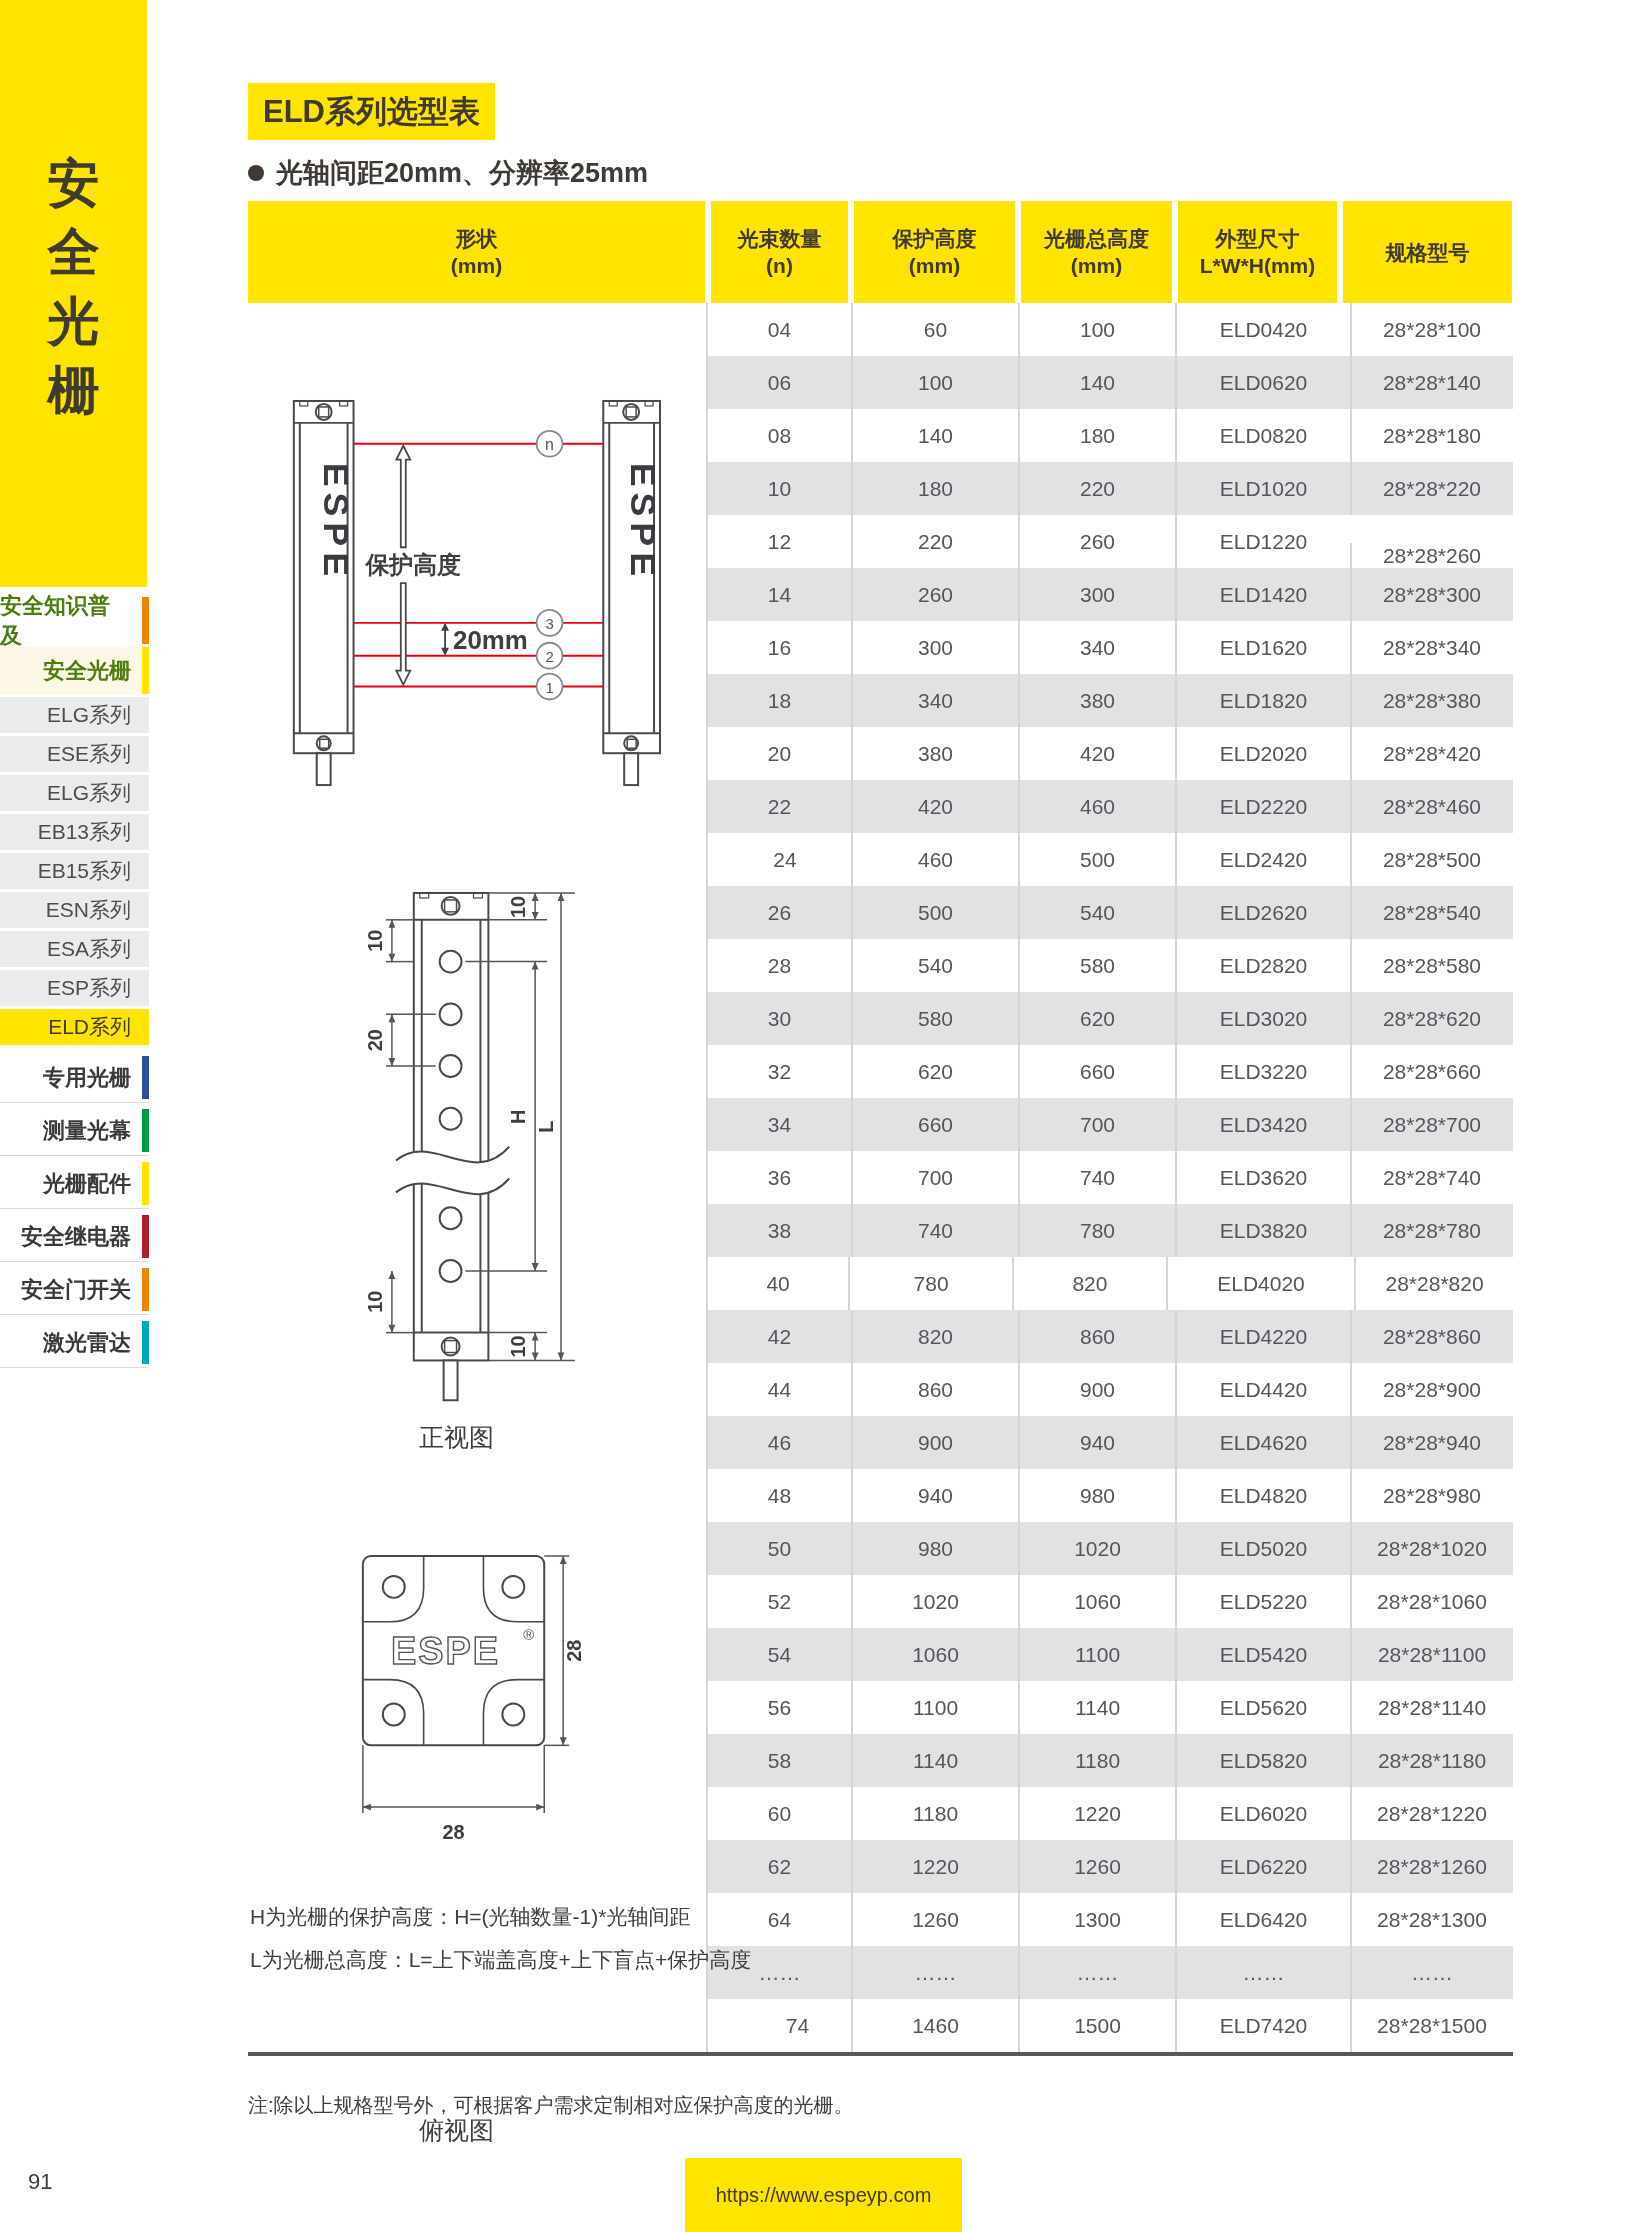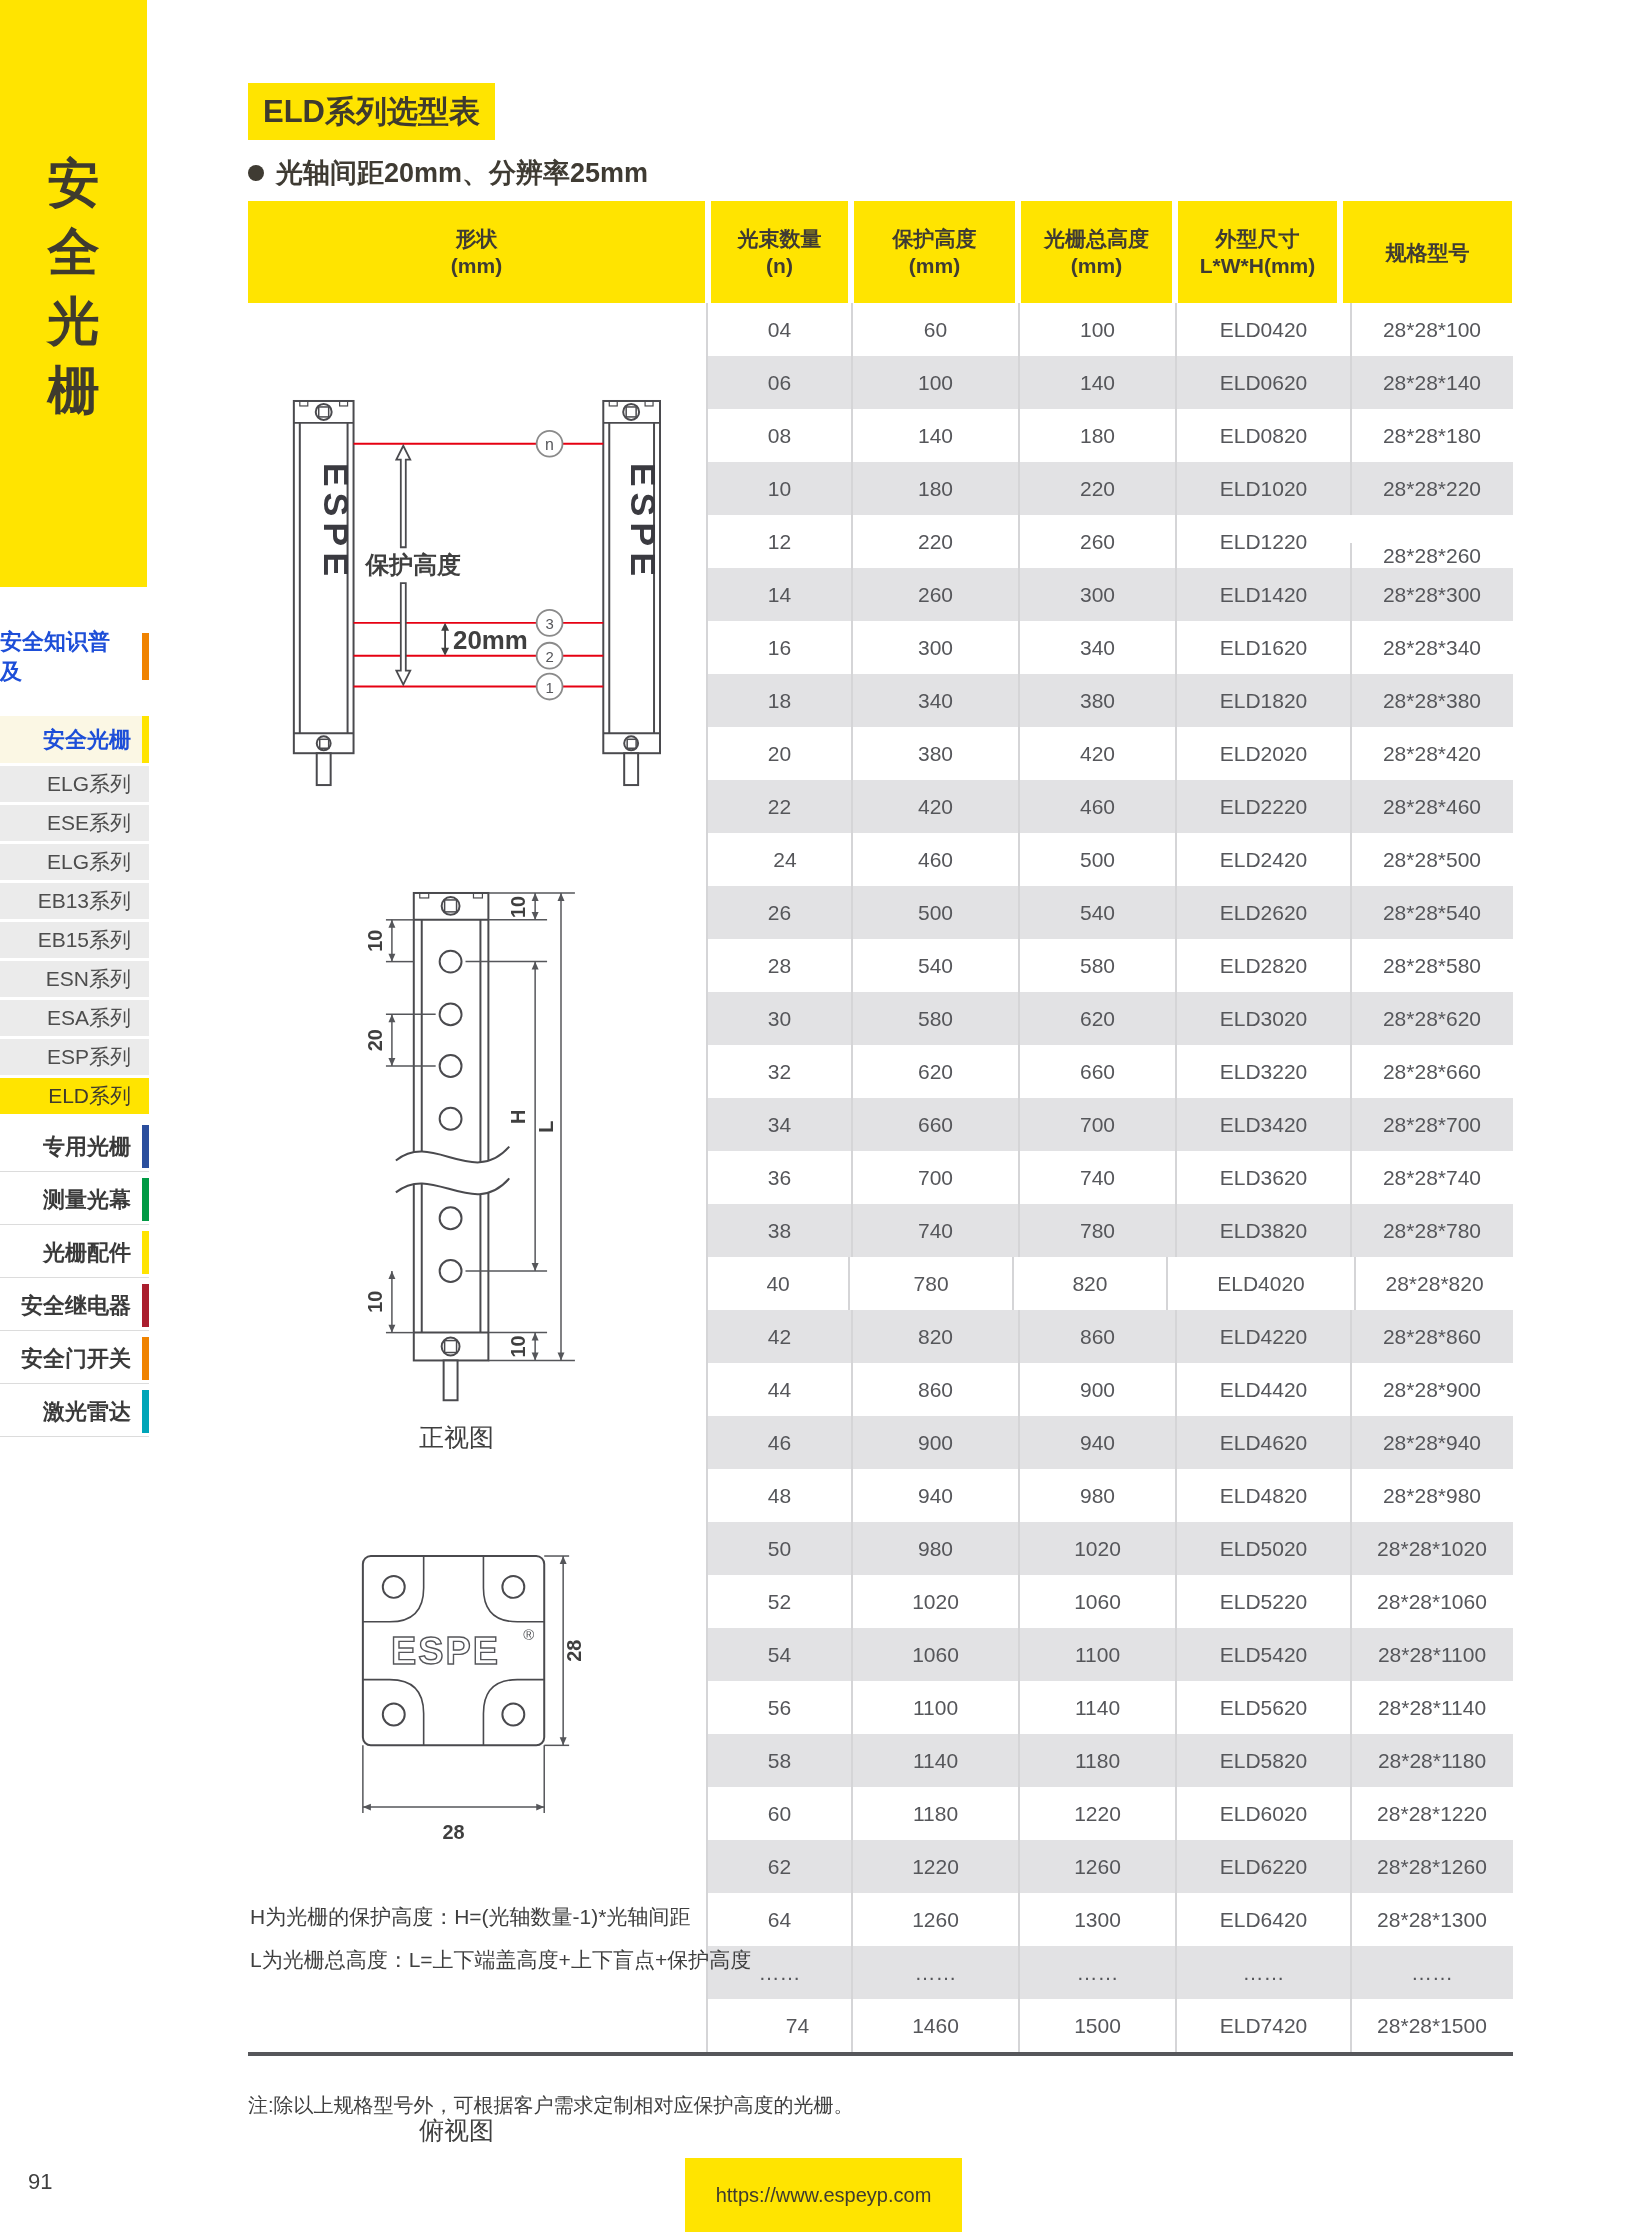--- a/index.html
+++ b/index.html
@@ -7,21 +7,21 @@
         font-family:"Liberation Sans","DejaVu Sans",sans-serif;color:#3f3b33;}
 
   
   #side-hero{position:absolute;left:0;top:0;width:147px;height:587px;background:#ffe400;}
   #side-hero .vtitle{position:absolute;left:0;top:157px;width:147px;display:flex;flex-direction:column;
         align-items:center;gap:17px;font-size:52px;font-weight:700;color:#3f3b2e;line-height:1;}
   #side-menu{position:absolute;left:0;top:597px;width:149px;}
   .menu-item{position:relative;width:149px;box-sizing:border-box;display:flex;align-items:center;
         justify-content:flex-end;padding-right:18px;font-size:21px;color:#4d4d4d;}
   .menu-item .bar{position:absolute;right:0;top:3px;bottom:3px;width:7px;}
-  .menu-item.primary{height:47px;margin-bottom:3px;font-weight:700;color:#1d4ed8;font-size:22px;margin-top:36px;}
+  .menu-item.primary{height:47px;margin-bottom:3px;font-weight:700;color:#4d7c0f;font-size:22px;}
   .menu-item.series{height:36px;margin-bottom:3px;background:#ebebeb;}
   .menu-item.series.active{background:#ffe400;color:#3f3b2e;margin-bottom:8px;}
   .menu-item.category{height:50px;margin-bottom:3px;border-bottom:1px solid #dcdcdc;
         font-weight:700;color:#3a3a3a;font-size:22px;}
 
   
   #title-box{position:absolute;left:248px;top:83px;width:247px;height:57px;background:#ffe400;
         display:flex;align-items:center;justify-content:center;font-size:31px;font-weight:700;color:#3f3b2e;}
   #bullet-line{position:absolute;left:248px;top:155px;display:flex;align-items:center;gap:12px;
         font-size:27px;font-weight:700;color:#3f3b33;}

